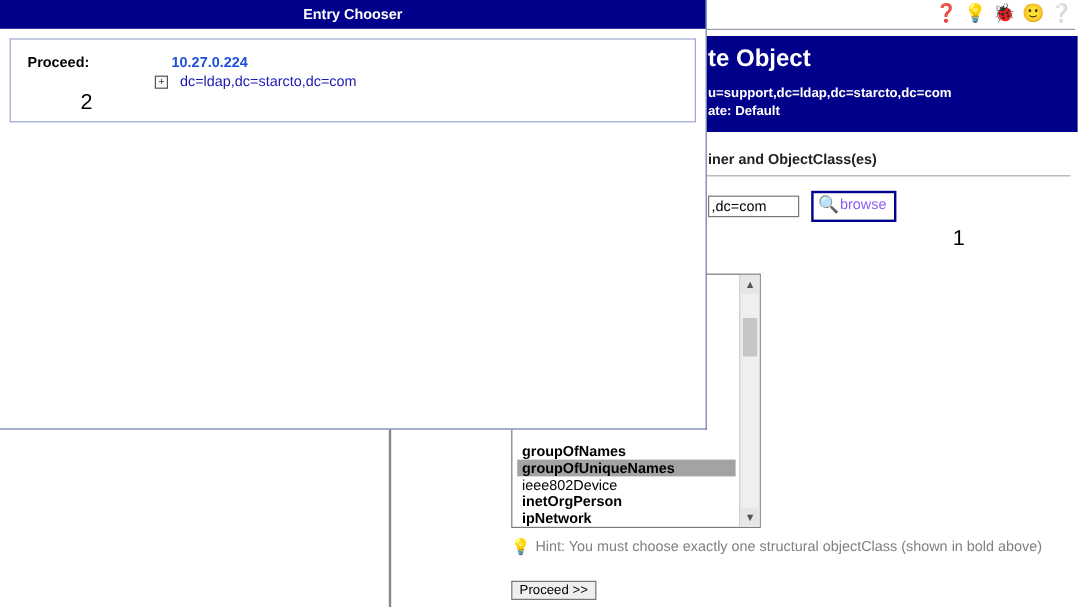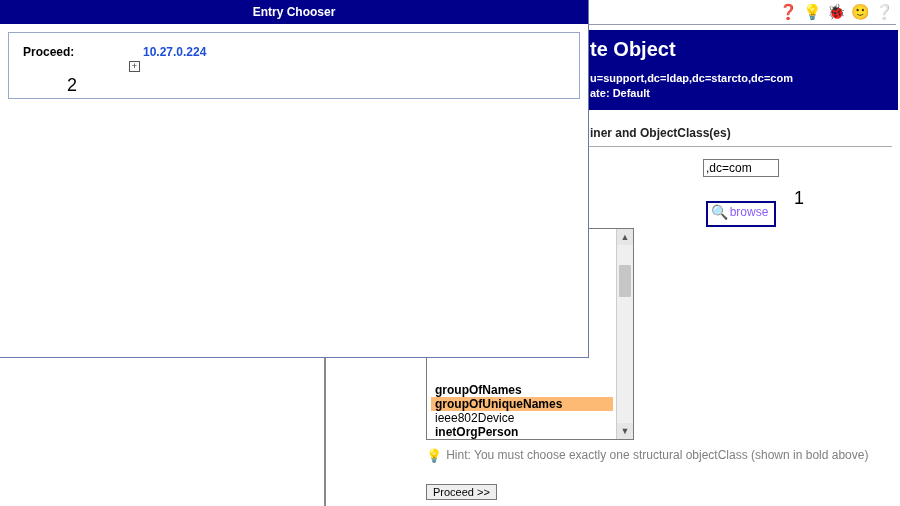--- a/index.html
+++ b/index.html
@@ -92,22 +92,21 @@
   .section-hr {
     border: none;
     border-top: 1px solid #aaa;
     margin: 6px 0 12px 0;
   }
 
   .container-row {
     padding-left: 258px;
     display: flex;
     align-items: center;
-    gap: 24px;
-    flex-direction: column;
+    gap: 10px;
   }
   .container-input {
     width: 70px;
     font-family: inherit;
     font-size: 12px;
     padding: 1px 2px;
     border: 1px solid #777;
     background: #fff;
     color: #000;
   }
@@ -178,21 +177,21 @@
   .oc-list { position: absolute; inset:0 16px 0 0; }
   .oc-list div {
     padding: 0 4px;
     font-size: 12px;
     line-height: 14px;
     color: #000;
     white-space: nowrap;
     font-family: Verdana, sans-serif;
   }
   .oc-list .struct { font-weight: bold; }
-  .oc-list .sel { background: #fdba74; }
+  .oc-list .sel { background: #a3a3a3; }
 
   .oc-visible {
     position: absolute;
     bottom: 0;
     left: 0; right: 0;
   }
 
   .hint-row {
     position: absolute;
     top: 448px;
@@ -318,20 +317,21 @@
 
 <span class="annot" style="top:188px; left:794px;">1</span>
 
 <div class="objectclass-box">
   <div class="oc-list">
     <div class="oc-visible">
       <div class="struct">groupOfNames</div>
       <div class="struct sel">groupOfUniqueNames</div>
       <div>ieee802Device</div>
       <div class="struct">inetOrgPerson</div>
+      <div class="struct">ipNetwork</div>
     </div>
   </div>
   <div class="oc-scroll-track">
     <div class="oc-scroll-up">▲</div>
     <div class="oc-scroll-thumb"></div>
     <div class="oc-scroll-down">▼</div>
   </div>
 </div>
 
 <div class="hint-row">
@@ -343,16 +343,17 @@
 
 <div class="popup">
   <div class="popup-title">Entry Chooser</div>
   <div class="popup-body">
     <div class="srv-row">
       <span class="srv-label">Proceed:</span>
       <span class="srv-ip">10.27.0.224</span>
     </div>
     <div class="srv-dn-row">
       <span class="expand-box">+</span>
+      <span class="srv-dn"><a href="#">dc=ldap,dc=starcto,dc=com</a></span>
     </div>
     <span class="annot" style="position:absolute; top:42px; left:58px;">2</span>
   </div>
 </div>
 
 </body></html>

